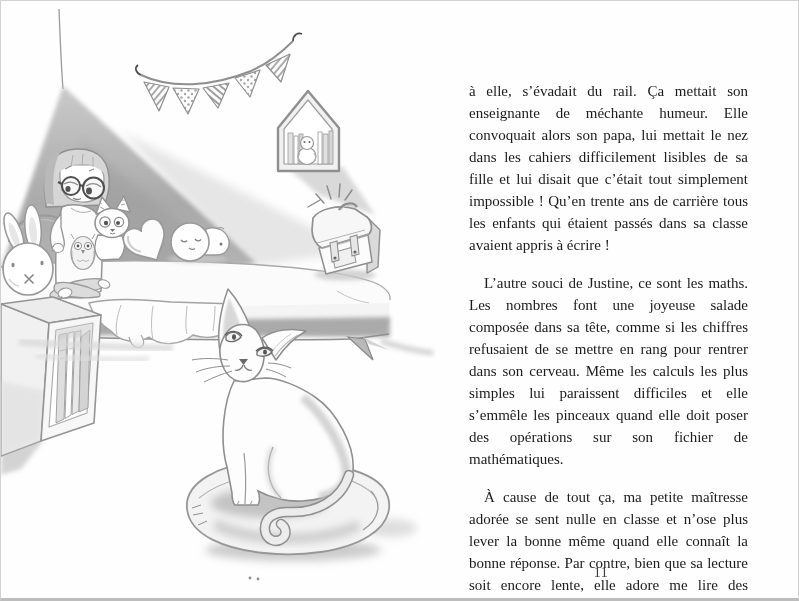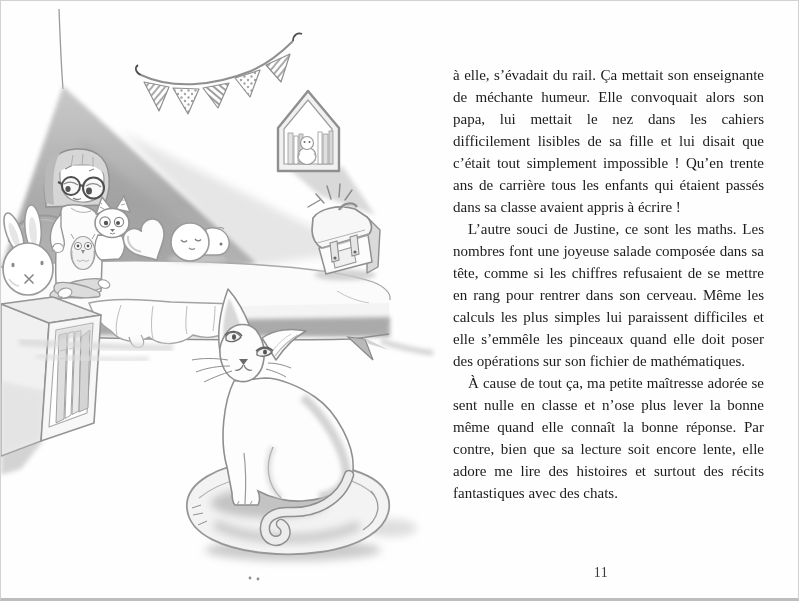--- a/index.html
+++ b/index.html
@@ -7,21 +7,21 @@
     position:relative;width:799px;height:601px;box-sizing:border-box;
     background:#fefefe;border:1px solid #d2d2d2;border-bottom:3px solid #bdbdbd;
     overflow:hidden;font-family:"Liberation Serif",serif;
   }
   .illustration{position:absolute;left:0;top:0;}
   .text-column{
     position:absolute;left:452px;top:63px;width:311px;
     font-size:15px;line-height:22px;text-align:justify;color:#1b1b1b;
     hyphens:auto;-webkit-hyphens:auto;
   }
-  .text-column p{margin:0;padding:0;}
+  .text-column p{margin:16px;padding:0;}
   .text-column p.indented{text-indent:15px;}
   .page-number{
     position:absolute;left:452px;top:564px;width:296px;text-align:center;
     font-size:14px;color:#3a3a3a;letter-spacing:.5px;
   }
 </style>
 </head>
 <body>
 
 <div class="book-page">

